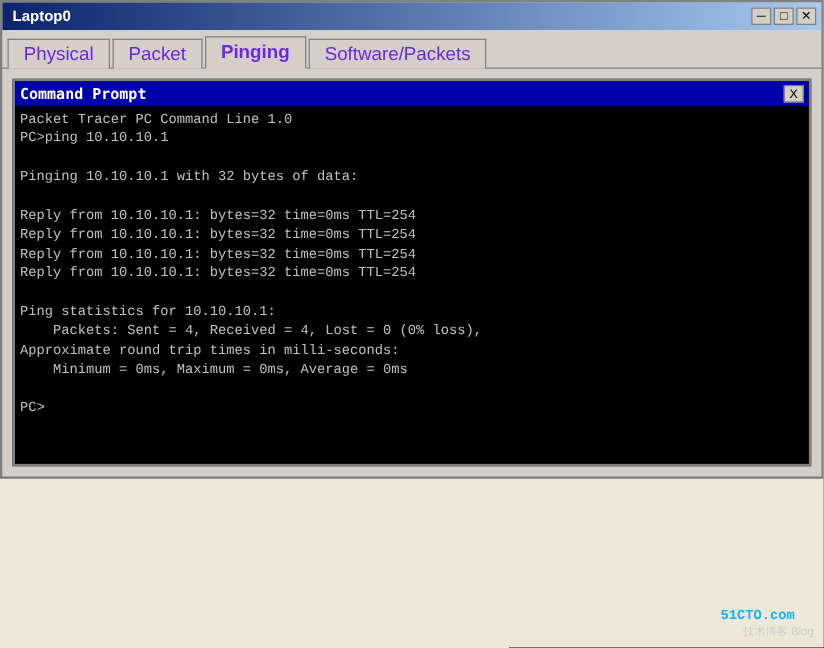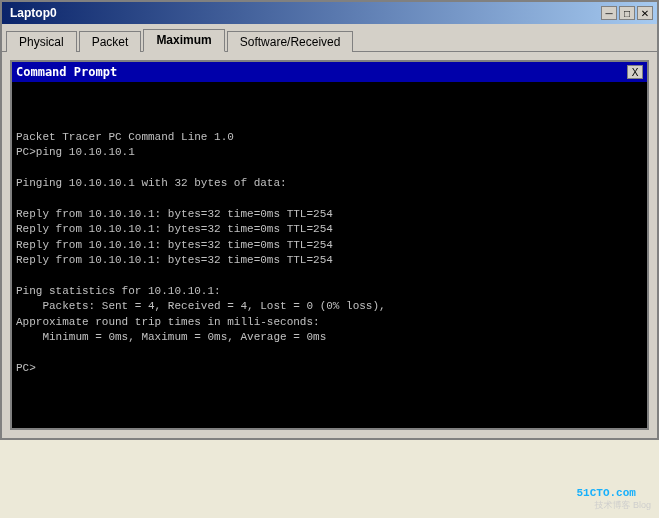--- a/index.html
+++ b/index.html
@@ -8,21 +8,21 @@
       width: 659px;
       height: 518px;
       background: #ece9d8;
       font-family: 'Segoe UI', Tahoma, Arial, sans-serif;
       font-size: 13px;
       overflow: hidden;
     }
 
     .window {
       width: 659px;
-      height: 440px;
+      height: 383px;
       background: #d4d0c8;
       border: 2px solid #808080;
       display: flex;
       flex-direction: column;
     }
 
     .title-bar {
       background: linear-gradient(to right, #0a246a, #a6caf0);
       height: 22px;
       display: flex;
@@ -69,25 +69,25 @@
       padding: 4px 4px 0 4px;
       flex-shrink: 0;
       gap: 2px;
     }
 
     .tab {
       padding: 3px 12px;
       background: #d4d0c8;
       border: 1px solid #808080;
       border-bottom: none;
-      font-size: 12px;
+      font-size: 15px;
       cursor: pointer;
       position: relative;
       top: 1px;
-      color: #000000;
+      color: #6d28d9;
     }
 
     .tab.active {
       background: #d4d0c8;
       font-weight: bold;
       z-index: 2;
       border-bottom: 1px solid #d4d0c8;
       padding-bottom: 4px;
     }
 
@@ -102,21 +102,20 @@
     }
 
     
     .cmd-window {
       flex: 1;
       display: flex;
       flex-direction: column;
       border: 2px solid #808080;
       background: #000;
       overflow: hidden;
-      gap: 44px;
     }
 
     .cmd-title-bar {
       background: #0000aa;
       height: 20px;
       display: flex;
       align-items: center;
       justify-content: space-between;
       padding: 0 4px;
       flex-shrink: 0;
@@ -190,22 +189,22 @@
     <div class="title-bar-buttons">
       <div class="title-btn">─</div>
       <div class="title-btn">□</div>
       <div class="title-btn close">✕</div>
     </div>
   </div>
 
   <div class="tab-bar">
     <div class="tab">Physical</div>
     <div class="tab">Packet</div>
-    <div class="tab active">Maximum</div>
-    <div class="tab">Software/Received</div>
+    <div class="tab active">Pinging</div>
+    <div class="tab">Software/Packets</div>
   </div>
 
   <div class="tab-content-area">
     <div class="cmd-window">
       <div class="cmd-title-bar">
         <span class="cmd-title-text">Command Prompt</span>
         <div class="cmd-close-btn">X</div>
       </div>
       <div class="cmd-body">Packet Tracer PC Command Line 1.0
 PC&gt;ping 10.10.10.1

